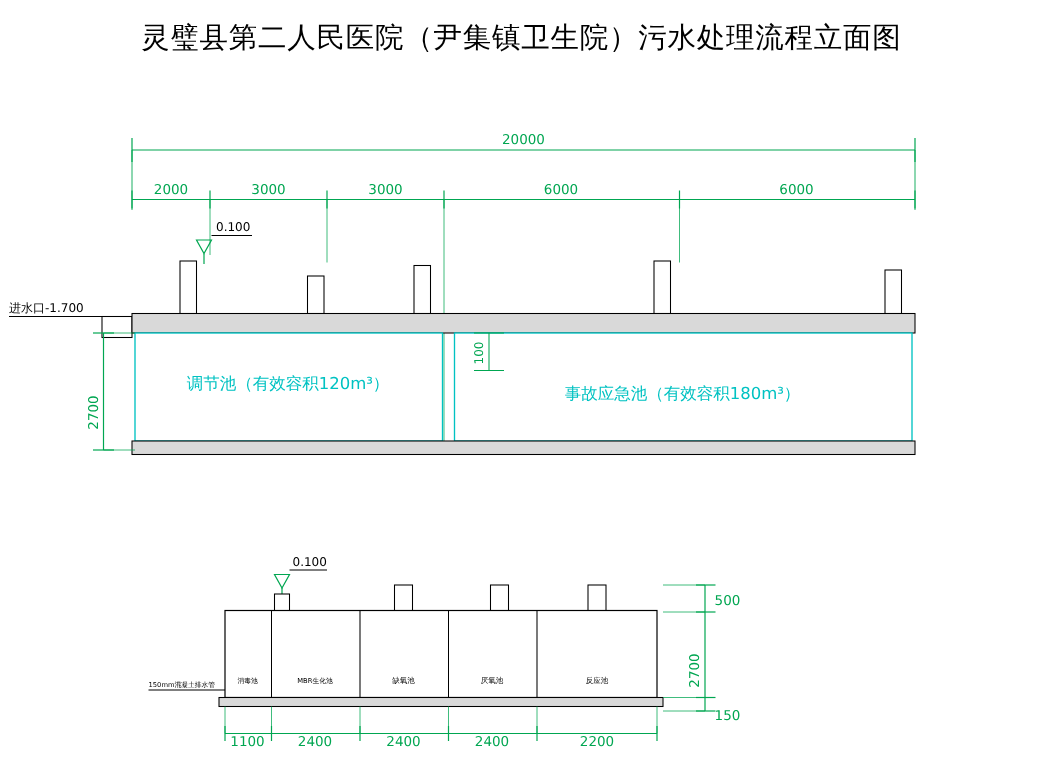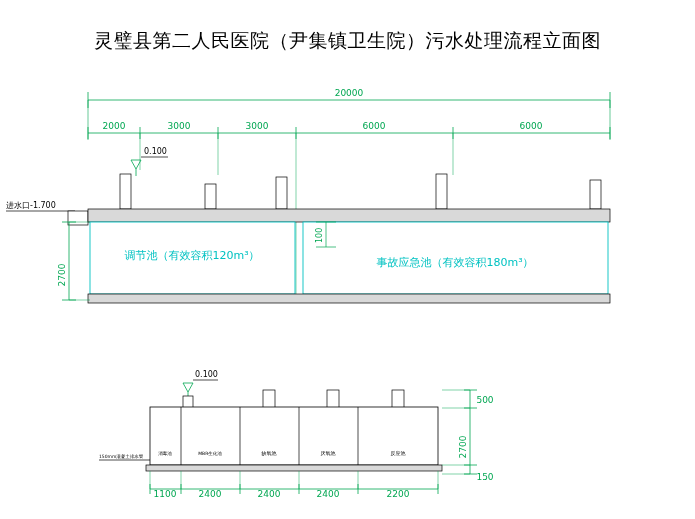--- a/index.html
+++ b/index.html
@@ -6,21 +6,21 @@
   body{
     width:695px;height:519px;
     background:#ffffff;
     font-family:"DejaVu Sans","Liberation Sans",sans-serif;
     overflow:hidden;
     position:relative;
   }
   #stage{position:absolute;left:0;top:0;width:695px;height:519px;}
   .title{
     position:absolute;
-    left:0;top:28px;width:695px;
+    left:0;top:12px;width:695px;
     text-align:center;
     font-family:"DejaVu Serif","Liberation Serif",serif;
     font-size:19px;
     color:#000;
     letter-spacing:0.5px;
     white-space:nowrap;
   }
   svg{position:absolute;left:0;top:0;}
   .dim-txt{font-size:9px;fill:#00a651;font-family:"DejaVu Sans","Liberation Sans",sans-serif;}
   .dim-txt-sm{font-size:8px;fill:#00a651;font-family:"DejaVu Sans","Liberation Sans",sans-serif;}

